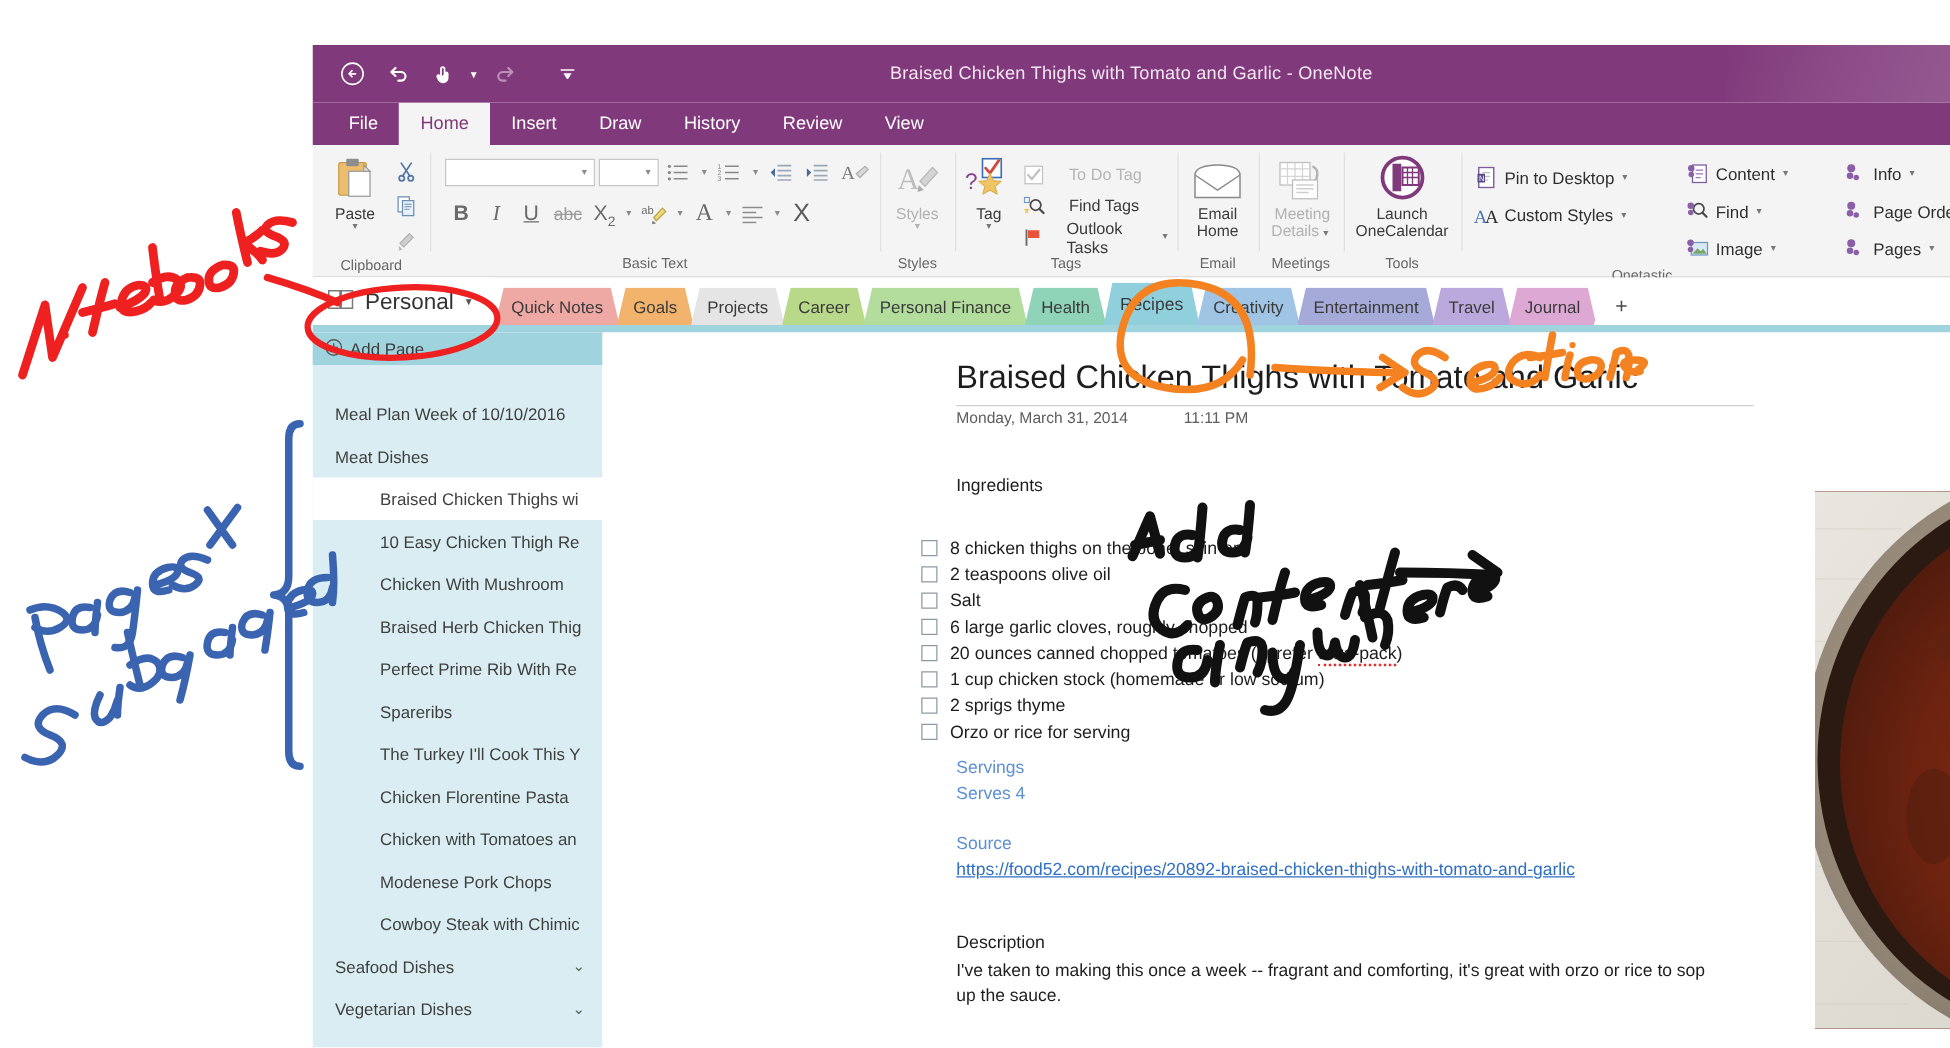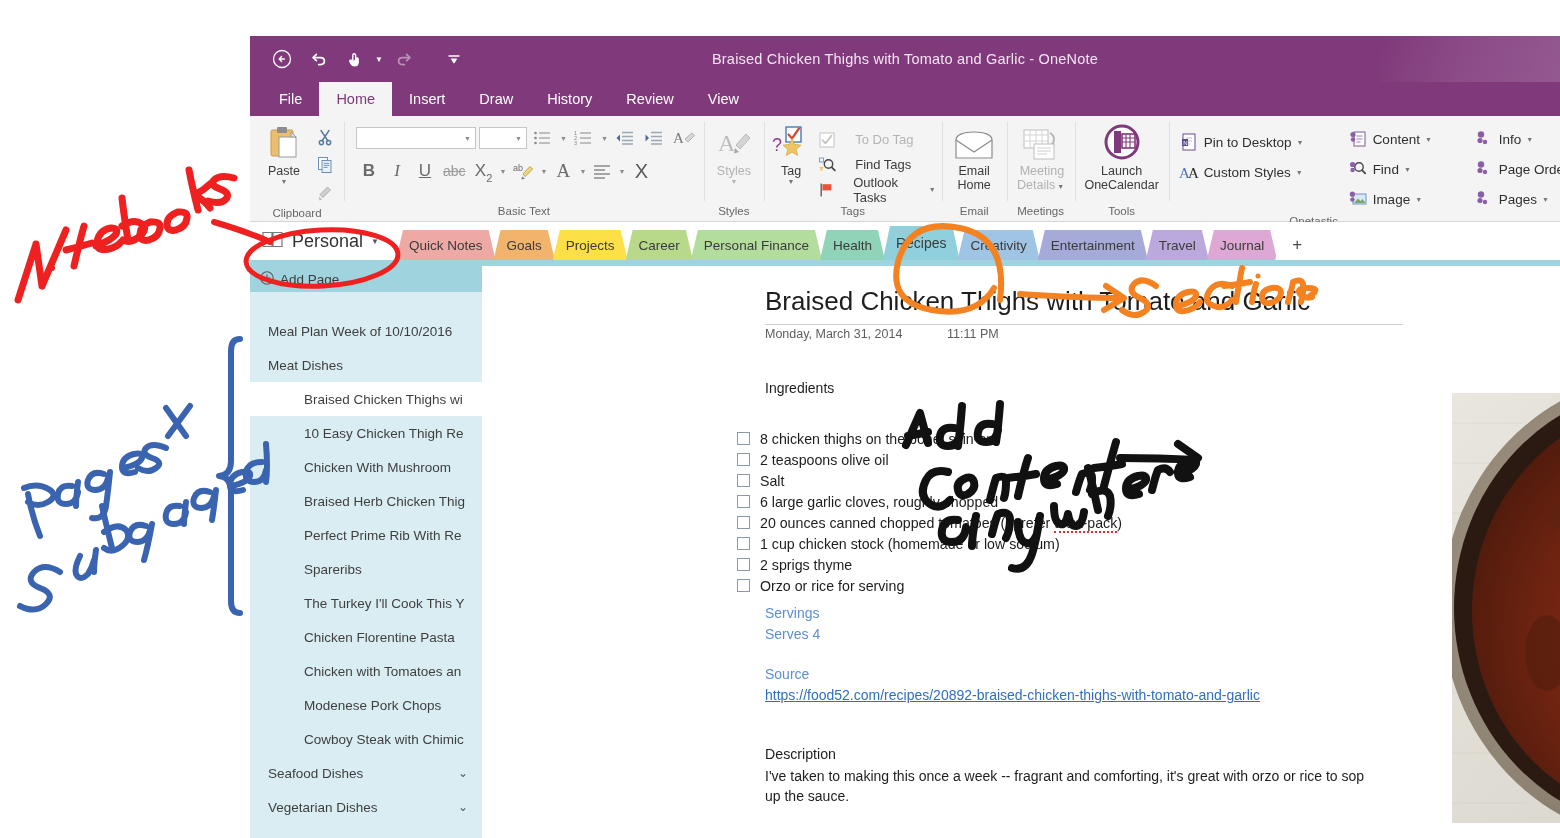--- a/index.html
+++ b/index.html
@@ -582,21 +582,21 @@
               <path d="M11 2.5h9v14h-9z" fill="#fff" stroke="#7a7a7a" stroke-width="1.2"></path>
               <path d="M10.5 2v14.5" stroke="#7a7a7a" stroke-width="1.2"></path>
             </svg>
         </span>
         <span>Personal</span>
         <span class="nb-car">▼</span>
       </div>
       <div class="sec-tabs">
         <div class="sec-tab" style="background:#efa9a4">Quick Notes</div>
         <div class="sec-tab" style="background:#f2b46d">Goals</div>
-        <div class="sec-tab" style="background:#fde047">Projects</div>
+        <div class="sec-tab" style="background:#e5e5e5">Projects</div>
         <div class="sec-tab" style="background:#b8d98a">Career</div>
         <div class="sec-tab" style="background:#b2dd9c">Personal Finance</div>
         <div class="sec-tab" style="background:#8fd4b8">Health</div>
         <div class="sec-tab active" style="background:#8fd0dc">Recipes</div>
         <div class="sec-tab" style="background:#9fc4e4">Creativity</div>
         <div class="sec-tab" style="background:#a6aad8">Entertainment</div>
         <div class="sec-tab" style="background:#bba8dd">Travel</div>
         <div class="sec-tab" style="background:#dda8d4">Journal</div>
         <div class="addsec">+</div>
       </div>

